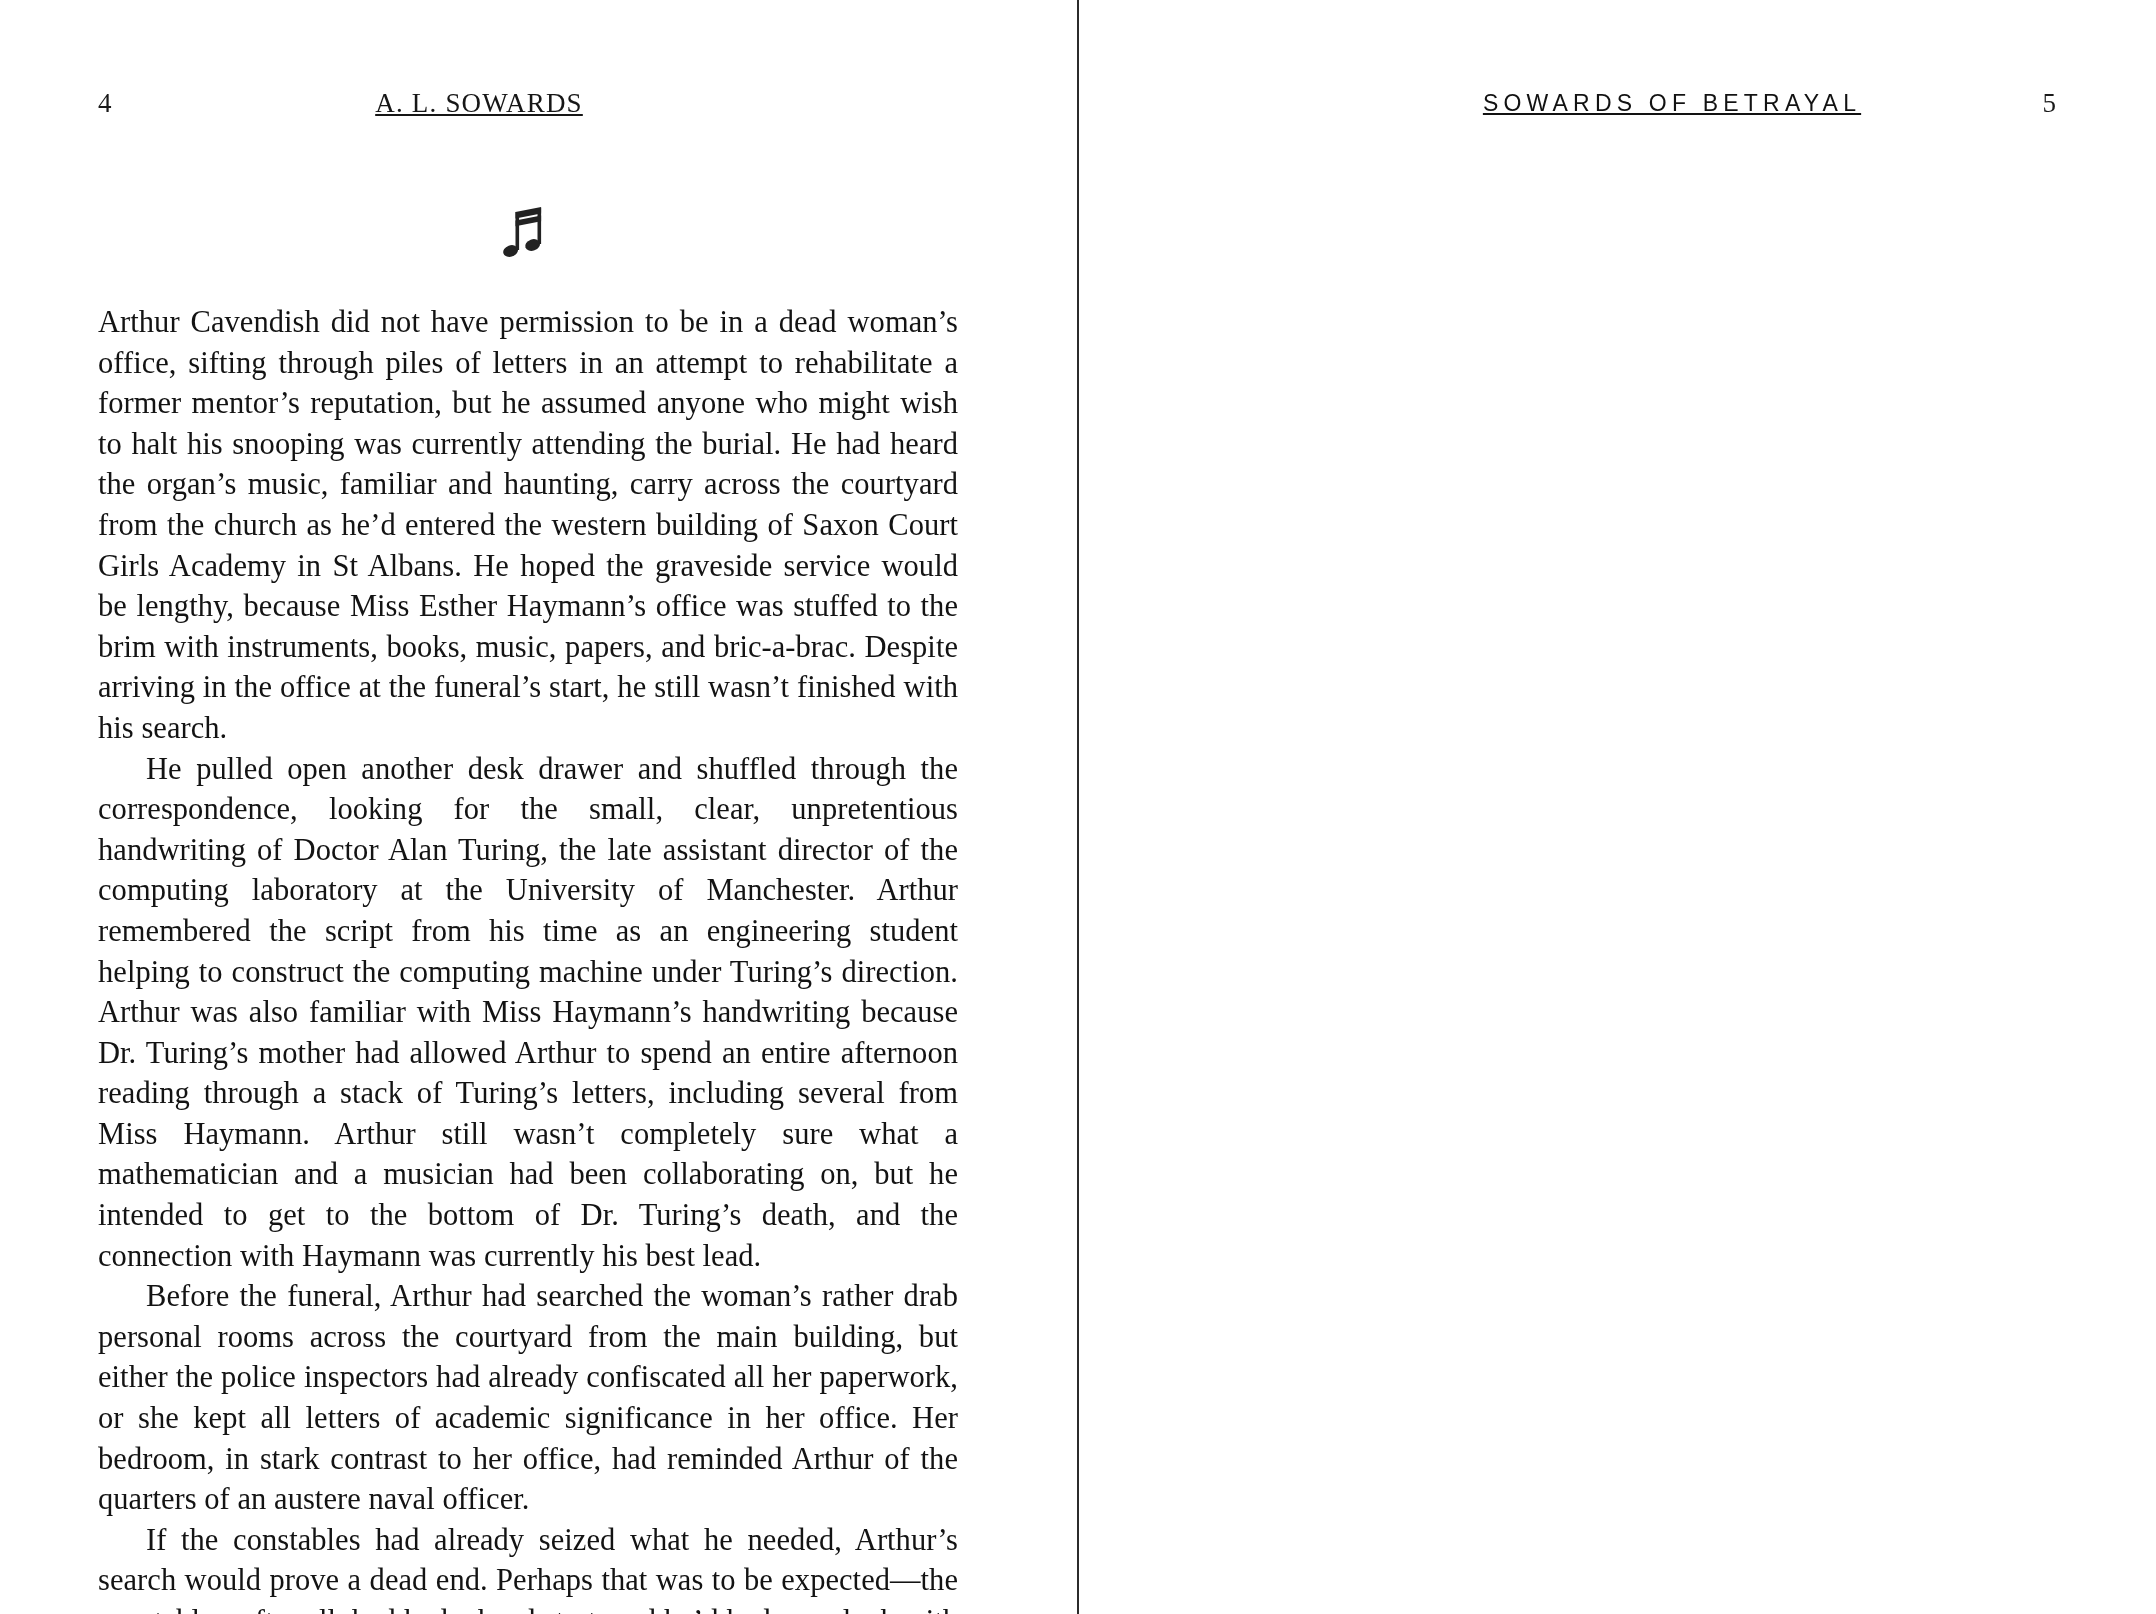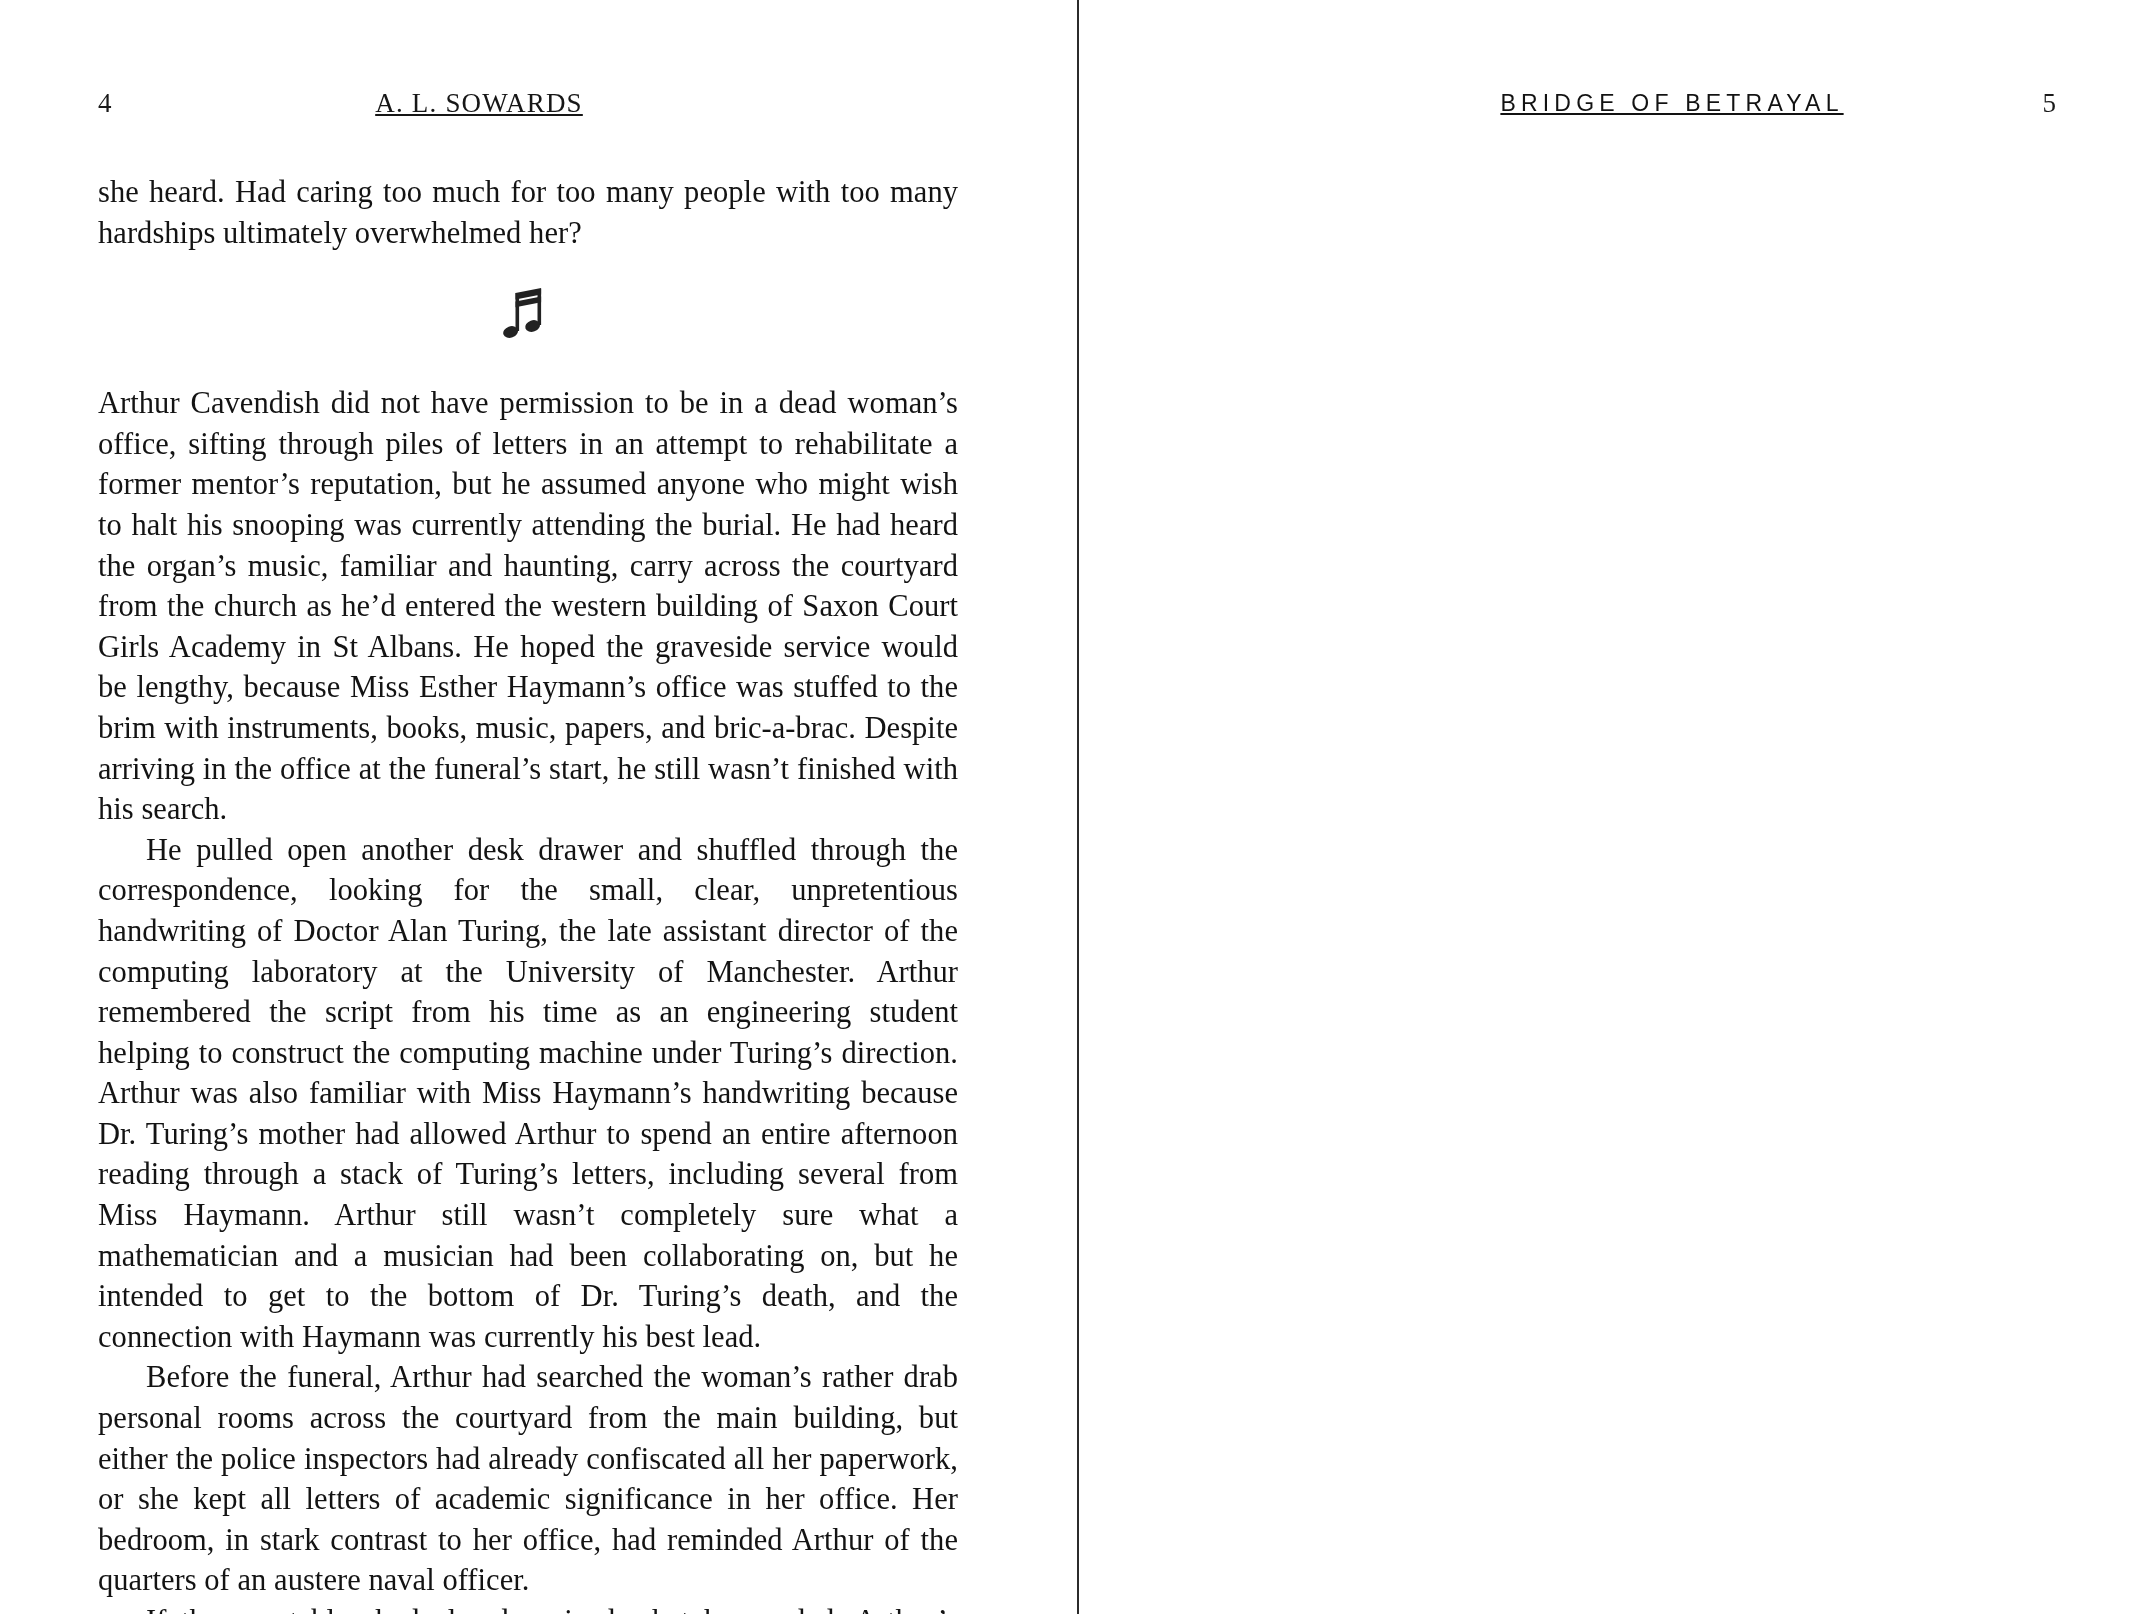--- a/index.html
+++ b/index.html
@@ -133,21 +133,20 @@
   <div class="gutter-rule"></div>
 
   <div class="page page-left">
 
     <div class="folio folio-left">4</div>
 
     <div class="runhead runhead-left">A. L. SOWARDS</div>
 
     <div class="textblock textblock-left">
 
-      <p class="noindent">she heard. Had caring too much for too many people with too many hardships ultimately overwhelmed her?</p>
 
       <div class="orn-gap-top"></div>
       <div class="ornament">
         <svg class="note-svg" width="54" height="56" viewBox="0 0 54 56" aria-hidden="true">
           <g fill="#222222">
             <rect x="14.5" y="6" width="3.6" height="38"></rect>
             <rect x="36.5" y="2" width="3.6" height="36"></rect>
             <polygon points="14.5,6 40.1,1.0 40.1,7.6 14.5,12.6"></polygon>
             <polygon points="14.5,14.5 40.1,9.5 40.1,15.2 14.5,20.2"></polygon>
             <ellipse cx="9.6" cy="45.0" rx="7.6" ry="5.6" transform="rotate(-20 9.6 45.0)"></ellipse>
@@ -163,19 +162,19 @@
 
       <p class="indent">Before the funeral, Arthur had searched the woman’s rather drab personal rooms across the courtyard from the main building, but either the police inspectors had already confiscated all her paperwork, or she kept all letters of academic significance in her office. Her bedroom, in stark contrast to her office, had reminded Arthur of the quarters of an austere naval officer.</p>
 
       <p class="indent">If the constables had already seized what he needed, Arthur’s search would prove a dead end. Perhaps that was to be expected—the constables, after all, had had a head start, and he’d had poor luck with constables of late. Those here in St Albans may have taken the evidence he needed before he could find it. Those in London last week had interfered with a private disagreement in a pub. And the Cheshire Constabulary had been exceedingly tight-lipped when Arthur had asked them about the circumstances of Turing’s death.</p>
 
     </div>
   </div>
 
   <div class="page page-right">
 
-    <div class="runhead runhead-right">BRIDGE OF BETRAYAL</div>
+    <div class="runhead runhead-right">SOWARDS OF BETRAYAL</div>
 
     <div class="folio folio-right">5</div>
 
   </div>
 
 </div>
 
 </body></html>

